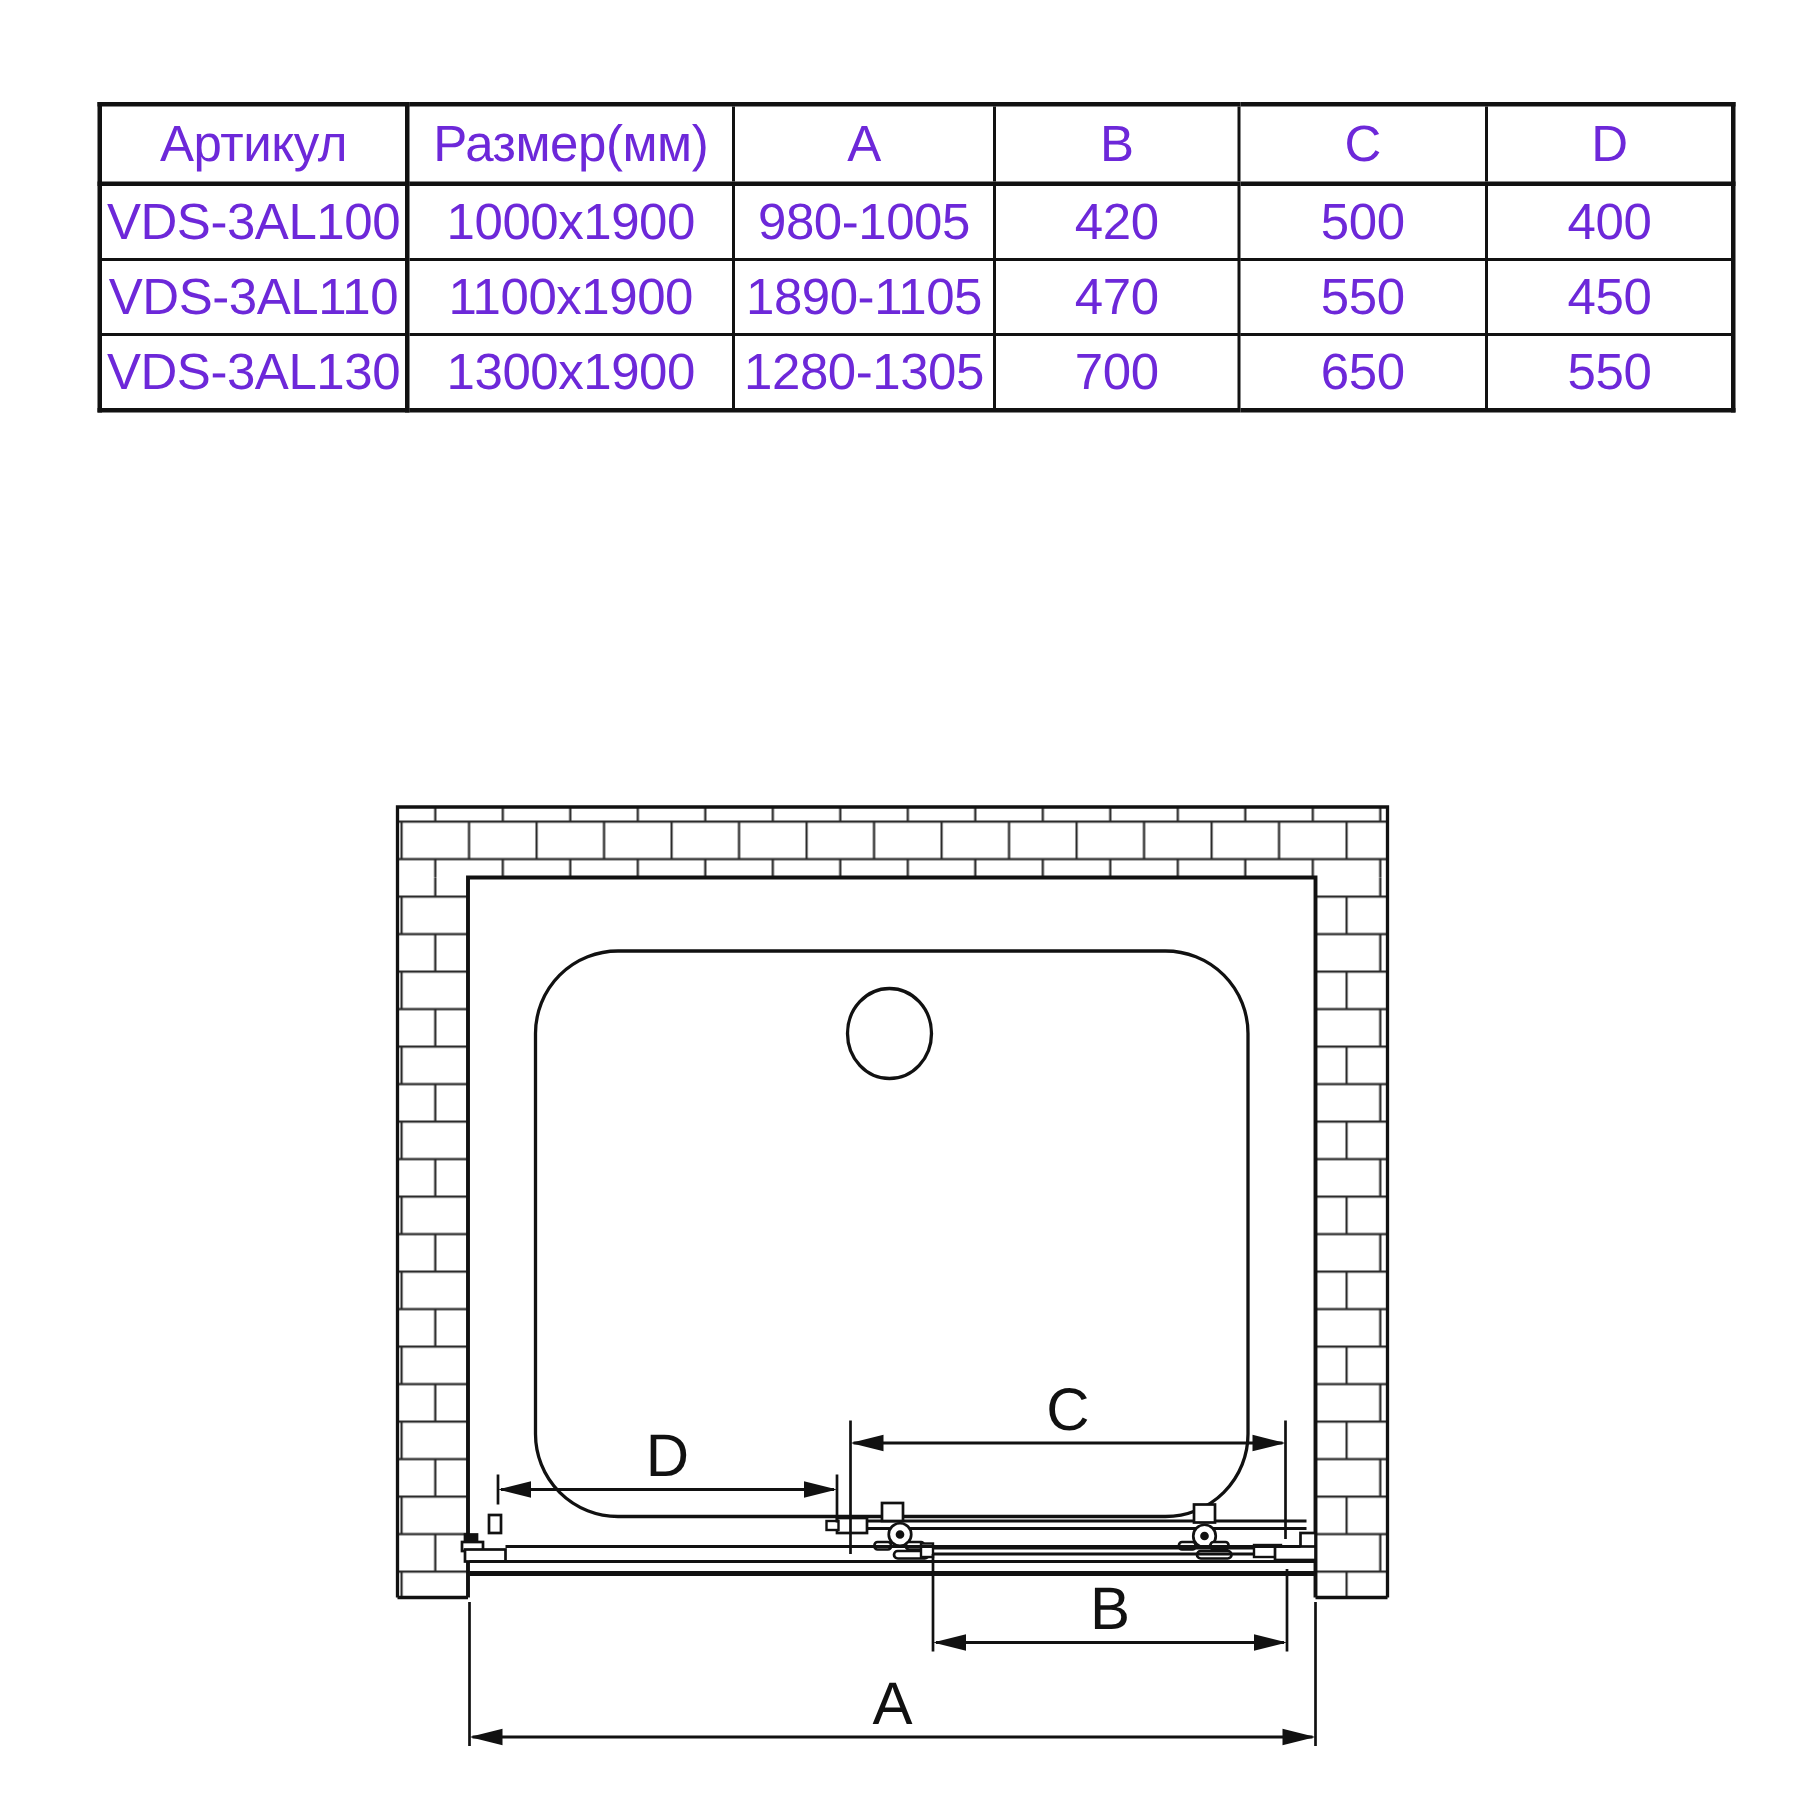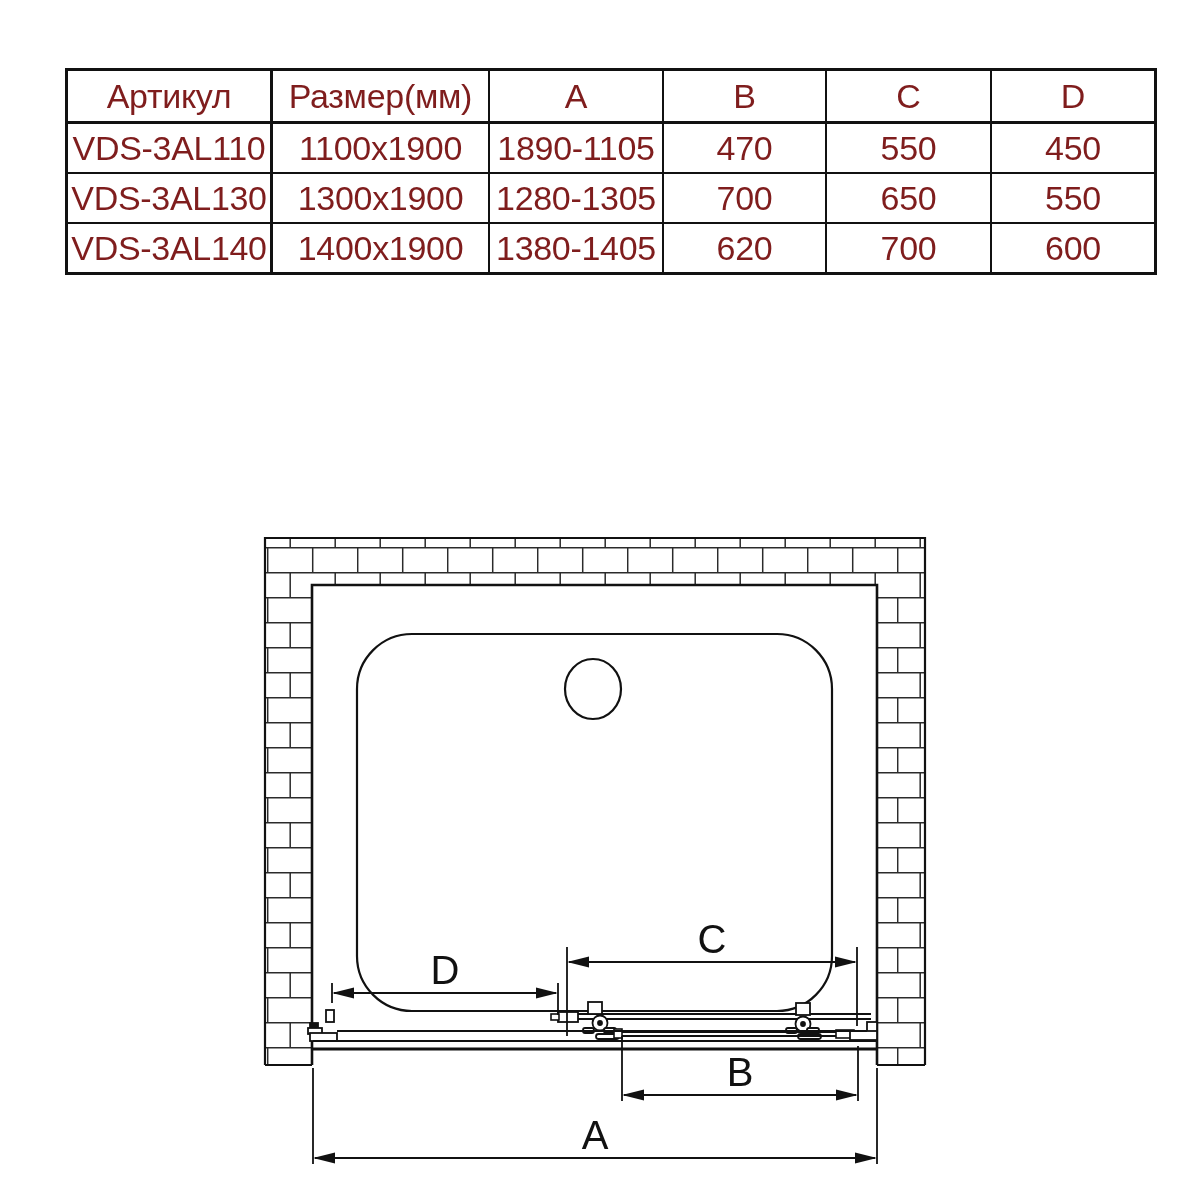--- a/index.html
+++ b/index.html
@@ -20,21 +20,21 @@
   }
   table.spec-table th, table.spec-table td{
     border:2px solid #111;
     text-align:center;vertical-align:middle;
     font-size:34px;
     letter-spacing:-0.3px;
     padding:0;
     white-space:nowrap;
     overflow:hidden;
     font-weight:400;
-    color:#7f1d1d;
+    color:#6d28d9;
   }
   table.spec-table th{height:50px;border-bottom:3px solid #111;}
   table.spec-table td{height:48px;}
   table.spec-table .c0{width:202px;border-right:3px solid #111;}
   table.spec-table .c1{width:215px;}
   table.spec-table .c2{width:172px;}
   table.spec-table .c3{width:161px;}
   table.spec-table .c4{width:163px;}
   table.spec-table .c5{width:162px;}
   table.spec-table, table.spec-table tr:first-child th{border-top:3px solid #111;}
@@ -59,42 +59,42 @@
         <th class="c0">Артикул</th>
         <th class="c1">Размер(мм)</th>
         <th class="c2">A</th>
         <th class="c3">B</th>
         <th class="c4">C</th>
         <th class="c5">D</th>
       </tr>
     </thead>
     <tbody>
       <tr>
+        <td class="c0">VDS-3AL100</td>
+        <td class="c1">1000x1900</td>
+        <td class="c2">980-1005</td>
+        <td class="c3">420</td>
+        <td class="c4">500</td>
+        <td class="c5">400</td>
+      </tr>
+      <tr>
         <td class="c0">VDS-3AL110</td>
         <td class="c1">1100x1900</td>
         <td class="c2">1890-1105</td>
         <td class="c3">470</td>
         <td class="c4">550</td>
         <td class="c5">450</td>
       </tr>
       <tr>
         <td class="c0">VDS-3AL130</td>
         <td class="c1">1300x1900</td>
         <td class="c2">1280-1305</td>
         <td class="c3">700</td>
         <td class="c4">650</td>
         <td class="c5">550</td>
-      </tr>
-      <tr>
-        <td class="c0">VDS-3AL140</td>
-        <td class="c1">1400x1900</td>
-        <td class="c2">1380-1405</td>
-        <td class="c3">620</td>
-        <td class="c4">700</td>
-        <td class="c5">600</td>
       </tr>
     </tbody>
   </table>
 
   <svg class="diagram" width="1200" height="1200" viewBox="0 0 1200 1200">
     <defs>
       <pattern id="brick" width="90" height="50" patternUnits="userSpaceOnUse" patternTransform="translate(267,547)">
         <rect width="90" height="50" fill="#ffffff"></rect>
         <path d="M0,0.7 H90 M0,25.7 H90 M0.7,0 V25 M45.7,0 V25 M23.2,25 V50 M68.2,25 V50" stroke="#2b2b2b" stroke-width="1.5" fill="none"></path>
       </pattern>

